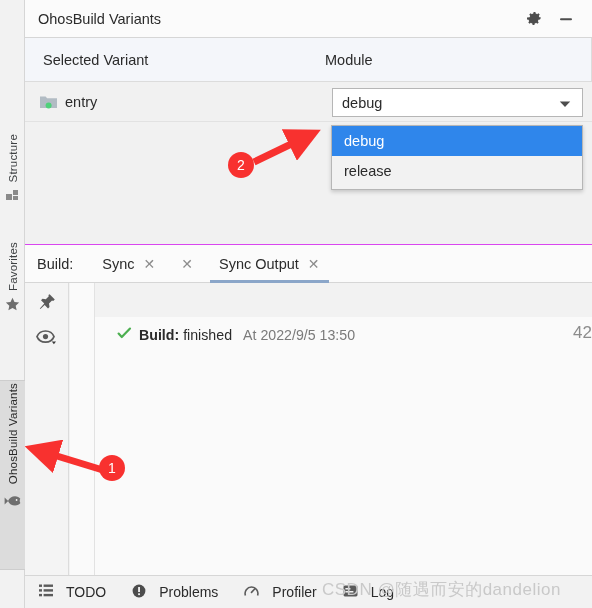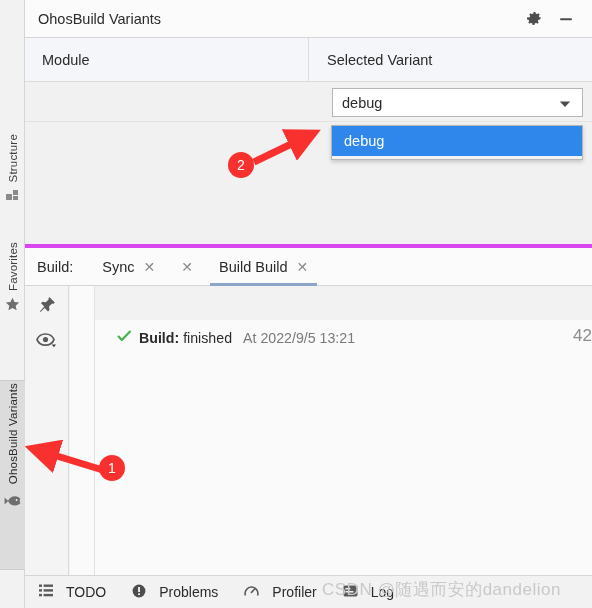--- a/index.html
+++ b/index.html
@@ -130,21 +130,21 @@
     height: 30px; display: flex; align-items: center;
     padding-left: 12px; font-size: 14.5px; color: #2b2b2b;
     cursor: pointer; background: #f2f2f2;
   }
   .dd-option.selected { background: #2f86eb; color: #ffffff; }
 
   
   #build-window {
     position: absolute; left: 0; top: 244px; width: 567px; height: 331px;
     background: #f2f2f2;
-    border-top: 4px solid #d946ef;
+    border-top: 1px solid #d946ef;
   }
   #build-tabs {
     position: absolute; left: 0; top: 0; width: 567px; height: 38px;
     background: #fbfbfb;
     display: flex; align-items: center;
     border-bottom: 1px solid #d6d6d6;
   }
   #build-label {
     margin-left: 12px; margin-right: 16px;
     font-size: 14.5px; color: #2b2b2b;
@@ -283,59 +283,69 @@
         </span>
         <span class="tb-icon" title="Hide">
           <svg width="18" height="18" viewBox="0 0 18 18">
             <rect x="3" y="8.3" width="12" height="2" rx="1" fill="#4d4d4d"></rect>
           </svg>
         </span>
       </div>
     </div>
 
     <div id="table-header">
+      <div class="th" id="th-variant">Selected Variant</div>
       <div class="th" id="th-module">Module</div>
-      <div class="th" id="th-variant">Selected Variant</div>
     </div>
 
     <div id="table-body">
 
       <div id="entry-row">
+        <div id="entry-cell">
+          <span class="folder-ico">
+            <svg width="17" height="14" viewBox="0 0 17 14">
+              <path d="M0 1.6h5.6l1.5 1.7H17V13H0z" fill="#b2bcc4"></path>
+              <circle cx="8.6" cy="10.4" r="3" fill="#4fd17a"></circle>
+            </svg>
+          </span>
+          <span id="entry-label">entry</span>
+        </div>
 
         <div id="variant-combo">
           <span id="variant-combo-value">debug</span>
           <span id="combo-caret">
             <svg width="12" height="8" viewBox="0 0 12 8">
               <path d="M0.8 1.4h10.4L6 7z" fill="#4d4d4d"></path>
             </svg>
           </span>
         </div>
       </div>
 
       <div id="variant-dropdown">
         <div class="dd-option selected">debug</div>
+        <div class="dd-option">release</div>
       </div>
     </div>
 
     <div id="build-window">
 
       <div id="build-tabs">
         <span id="build-label">Build:</span>
 
         <div class="build-tab">
           <span>Sync</span>
           <span class="tab-close">✕</span>
         </div>
 
         <div class="build-tab">
           <span class="tab-close">✕</span>
         </div>
 
         <div class="build-tab active">
-          <span>Build Build</span>
+          <span>Sync Output</span>
           <span class="tab-close">✕</span>
         </div>
       </div>
 
       <div id="build-gutter">
         <span class="gutter-btn" title="Pin Tab">
           <svg width="20" height="20" viewBox="0 0 20 20">
             <path d="M12.6 2.2l5.2 5.2-1.6 1.6-1.2-.4-3 3 .5 3.3-1.5 1.5-3.3-3.3L3.4 17l-.6-.6 4.5-4.9L4 8.2l1.5-1.5 3.3.5 3-3-.4-1.3z" fill="#5b5b5b"></path>
           </svg>
         </span>
@@ -351,21 +361,21 @@
       <div id="build-tree-col"></div>
 
       <div id="build-output-area">
         <div id="build-status-row">
           <span>
             <svg width="15" height="15" viewBox="0 0 15 15">
               <path d="M1.6 7.6l3.2 3.4L13 2.6" fill="none" stroke="#4caf50" stroke-width="2.2" stroke-linecap="round" stroke-linejoin="round"></path>
             </svg>
           </span>
           <span id="build-status-text"><b>Build:</b> <span>finished</span></span>
-          <span id="build-status-time">At 2022/9/5 13:21</span>
+          <span id="build-status-time">At 2022/9/5 13:50</span>
         </div>
         <div id="build-duration">42</div>
       </div>
     </div>
   </div>
 
   <div id="statusbar">
 
     <div class="sb-item">
       <span>

